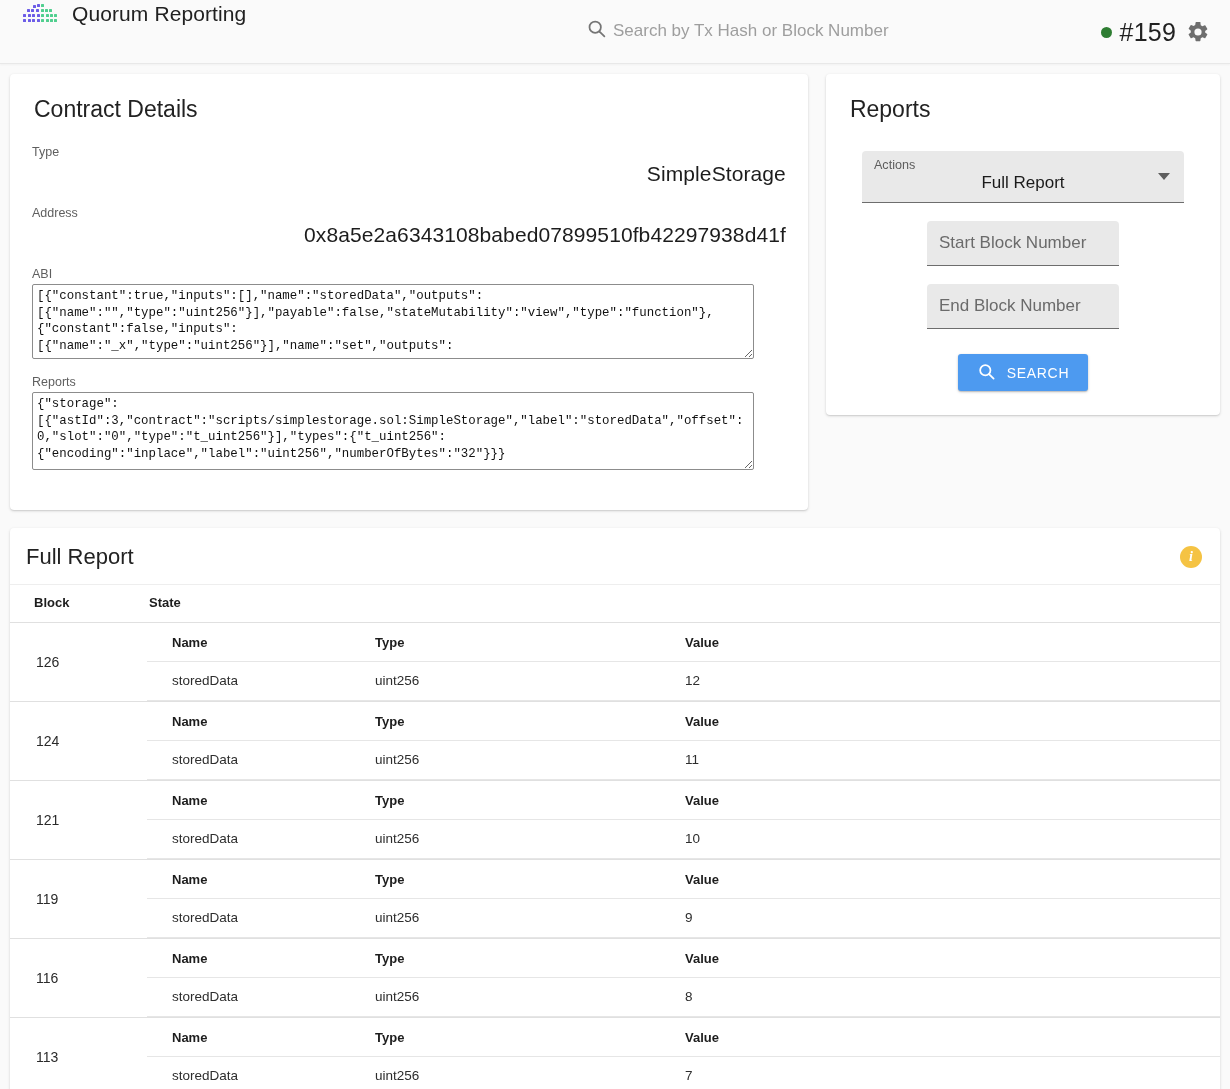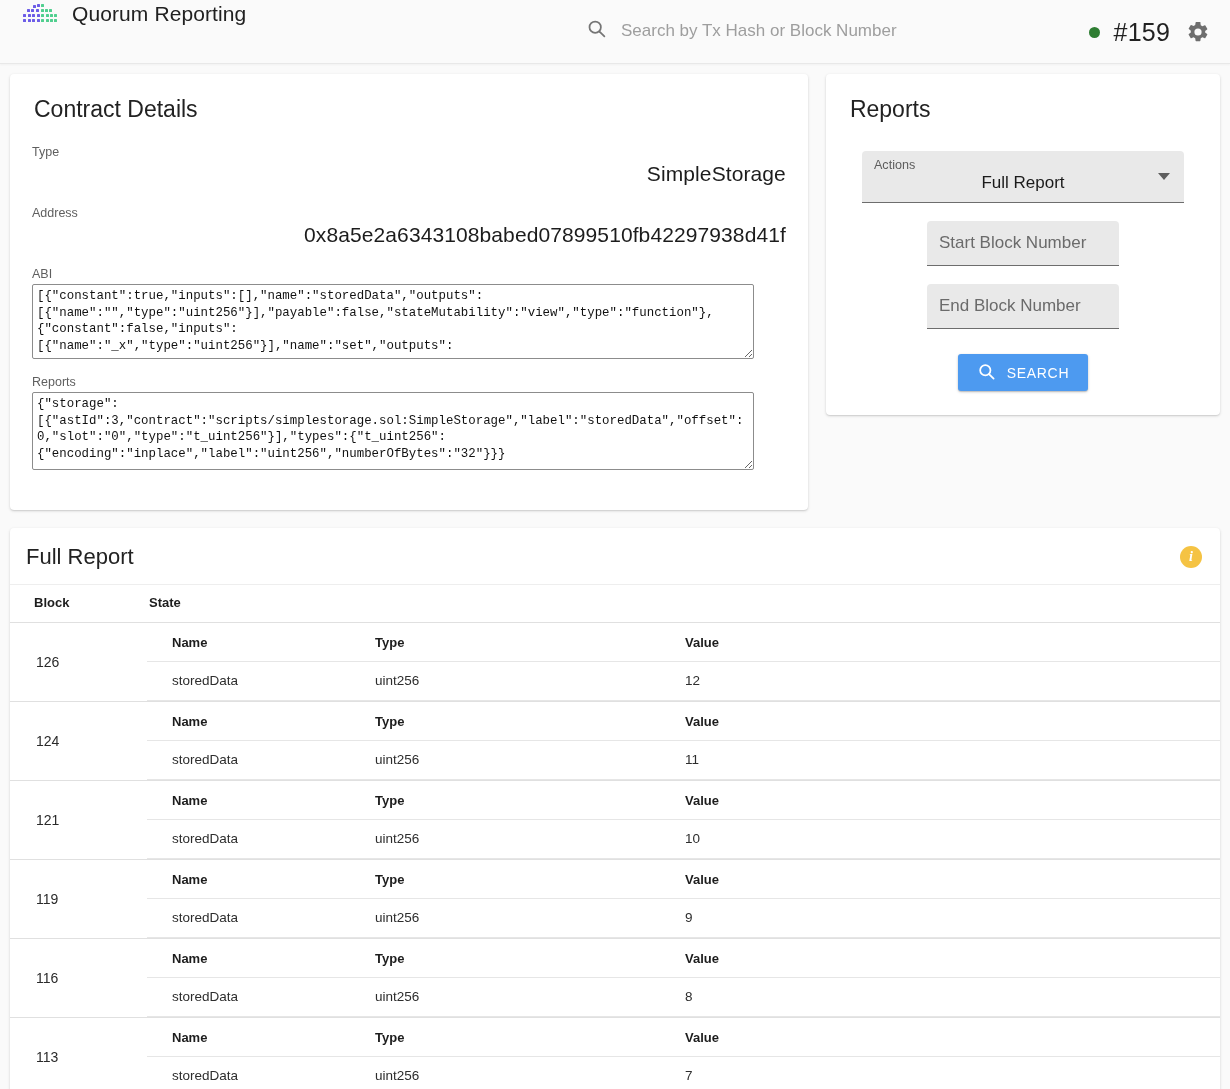--- a/index.html
+++ b/index.html
@@ -33,42 +33,42 @@
     font-size: 21px;
     color: #212121;
     letter-spacing: .1px;
   }
   .search-wrap {
     position: absolute;
     left: 586px;
     top: 18px;
     display: flex;
     align-items: center;
-    gap: 12px;
+    gap: 4px;
     width: 420px;
   }
   .search-icon { flex: 0 0 auto; }
   .search-input {
     border: none;
     outline: none;
     background: transparent;
     font-family: "Liberation Sans", sans-serif;
     font-size: 17px;
     color: #3c3c3c;
     width: 100%;
   }
   .search-input::placeholder { color: #9e9e9e; }
   .header-right {
     position: absolute;
     right: 18px;
     top: 0;
     height: 64px;
     display: flex;
     align-items: center;
-    gap: 14px;
+    gap: 8px;
   }
   .status-dot {
     width: 11px; height: 11px;
     border-radius: 50%;
     background: #2e7d32;
     display: inline-block;
   }
   .block-num {
     font-size: 25px;
     color: #212121;

